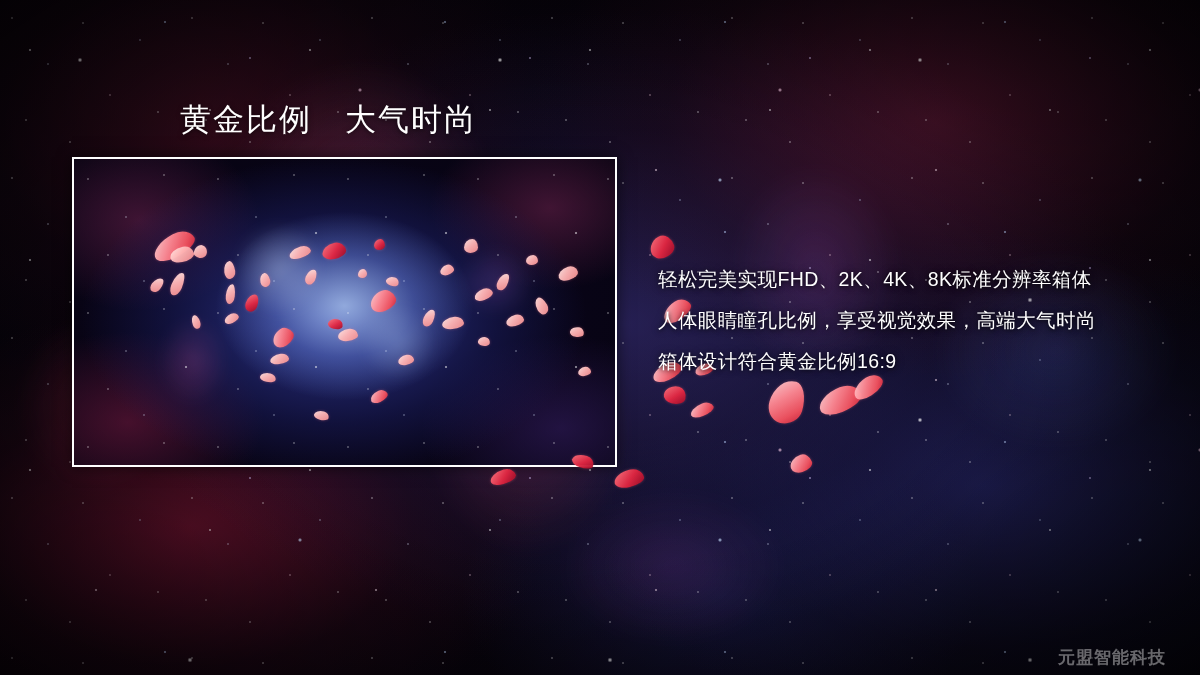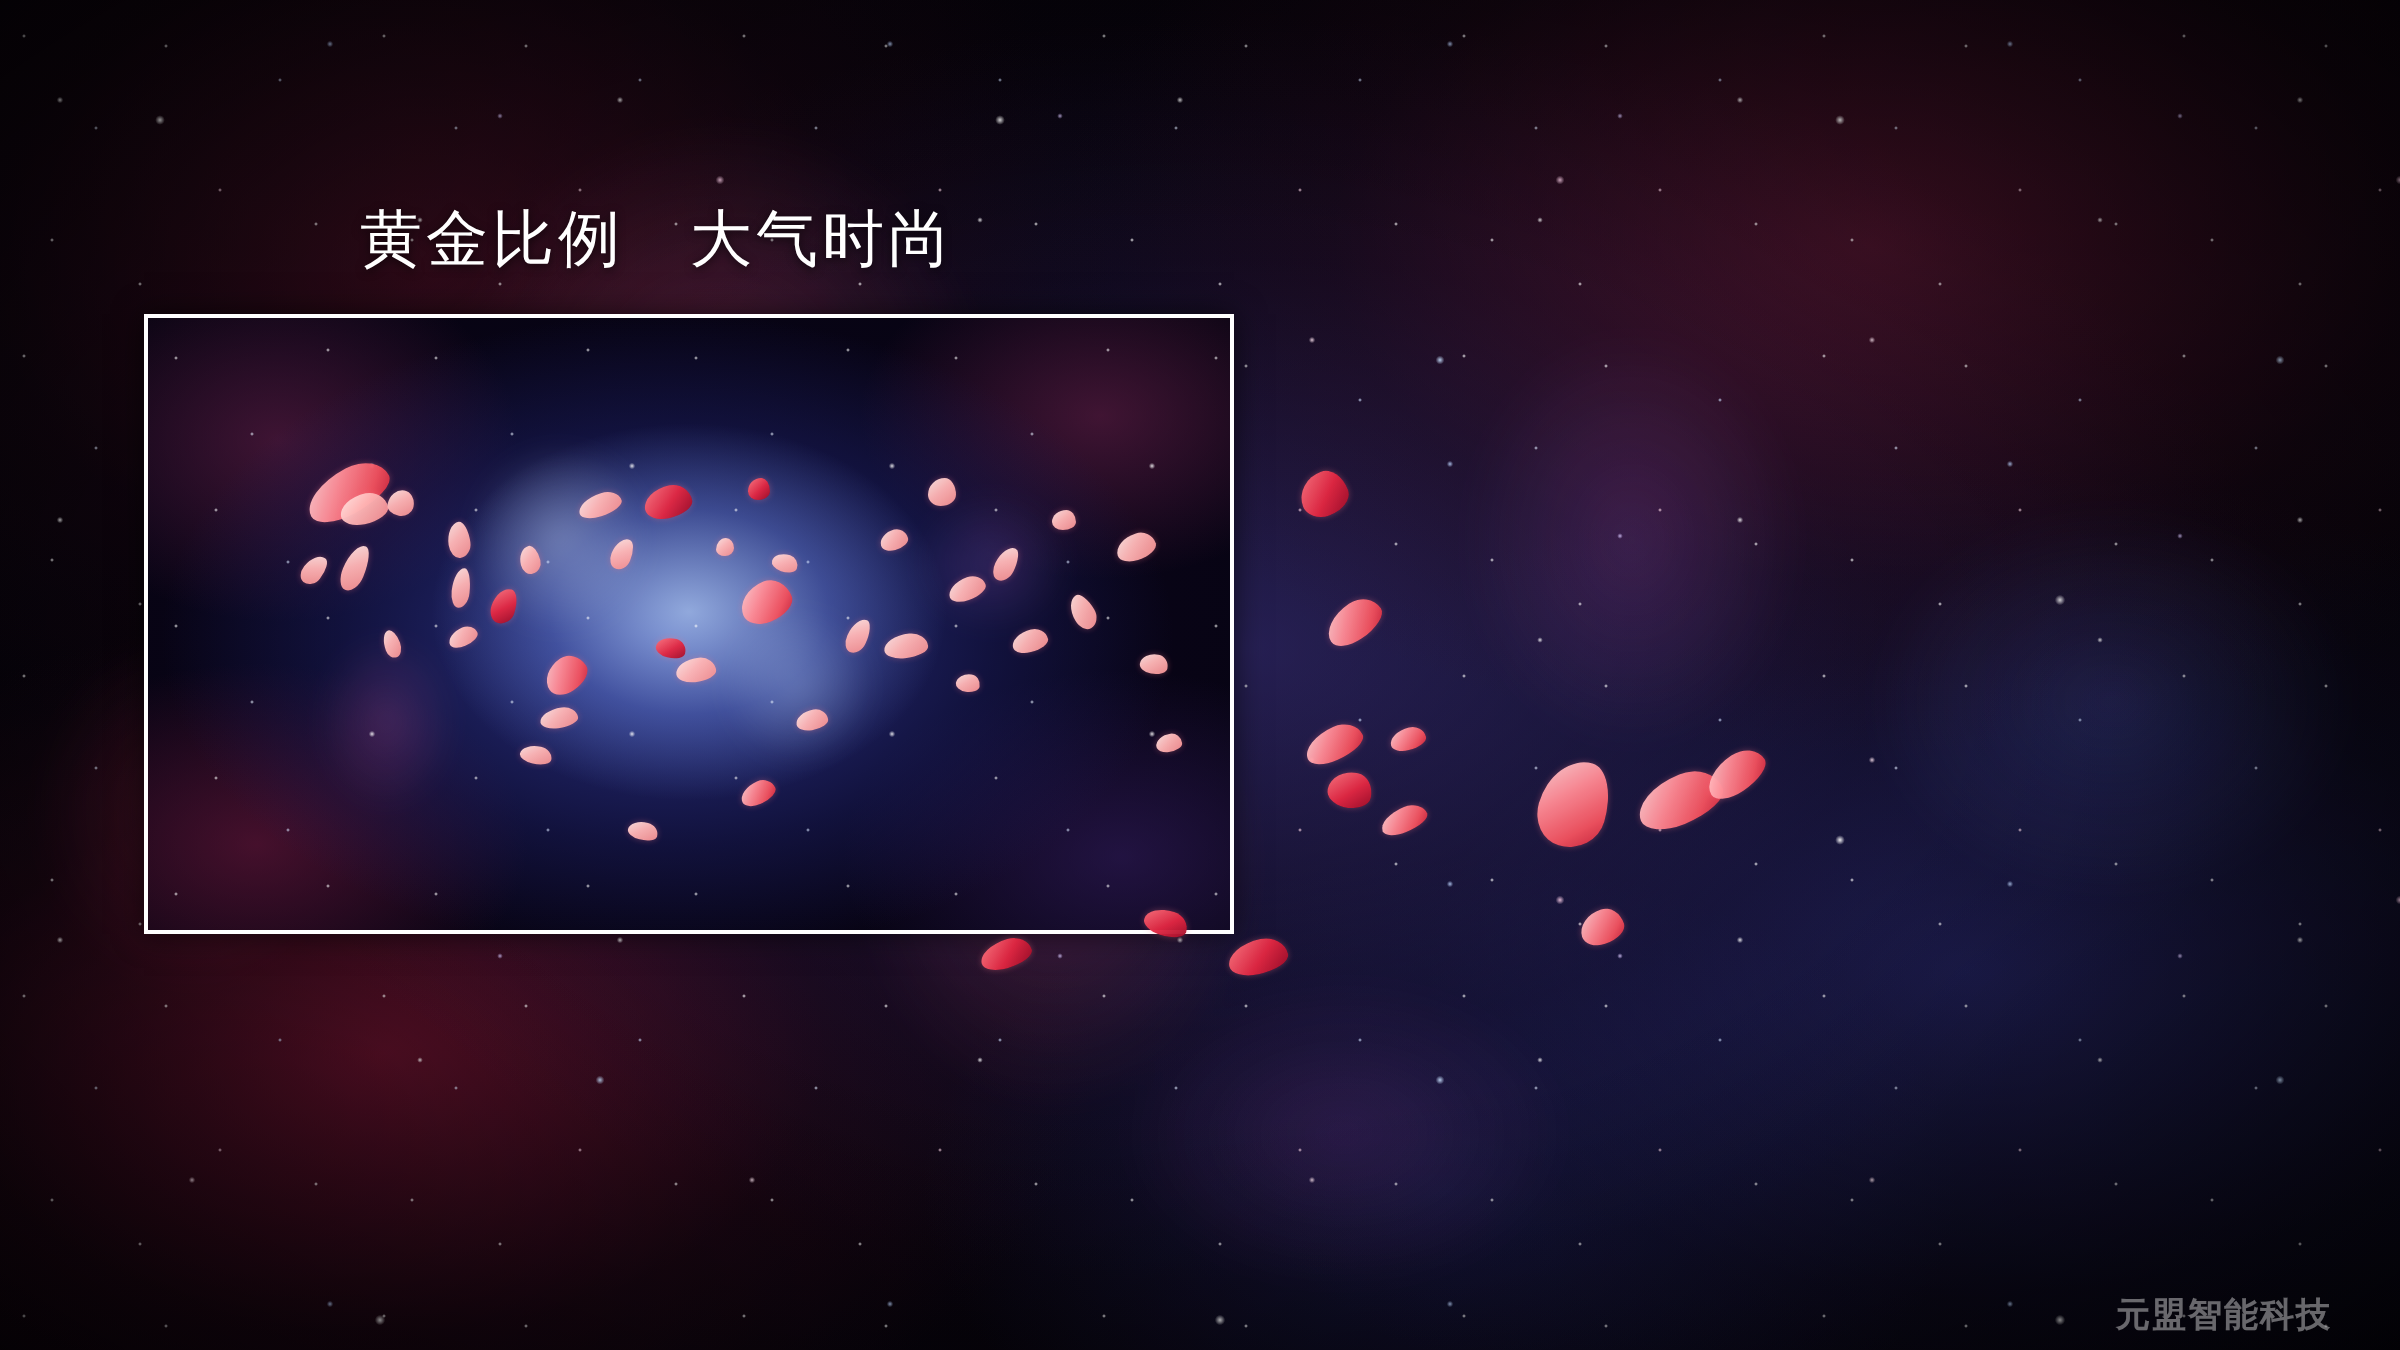--- a/index.html
+++ b/index.html
@@ -248,16 +248,21 @@
   <div class="petal" style="left:695px;top:364px;width:18px;height:11px;transform:rotate(-14deg);"></div>
   <div class="petal" style="left:690px;top:404px;width:24px;height:12px;transform:rotate(-22deg);"></div>
   <div class="petal" style="left:770px;top:380px;width:34px;height:44px;transform:rotate(16deg);"></div>
   <div class="petal" style="left:818px;top:388px;width:44px;height:24px;transform:rotate(-22deg);"></div>
   <div class="petal" style="left:852px;top:378px;width:32px;height:18px;transform:rotate(-34deg);"></div>
   <div class="petal" style="left:790px;top:455px;width:22px;height:17px;transform:rotate(-18deg);"></div>
   <div class="petal deep" style="left:614px;top:470px;width:30px;height:17px;transform:rotate(-12deg);"></div>
   <div class="petal deep" style="left:572px;top:455px;width:22px;height:13px;transform:rotate(18deg);"></div>
   <div class="petal deep" style="left:490px;top:470px;width:26px;height:14px;transform:rotate(-16deg);"></div>
 
+  <div class="body-copy">
+    <div class="body-line">轻松完美实现FHD、2K、4K、8K标准分辨率箱体</div>
+    <div class="body-line">人体眼睛瞳孔比例，享受视觉效果，高端大气时尚</div>
+    <div class="body-line">箱体设计符合黄金比例16:9</div>
+  </div>
 
   <div class="watermark">元盟智能科技</div>
 
 </div>
 
 </body></html>

